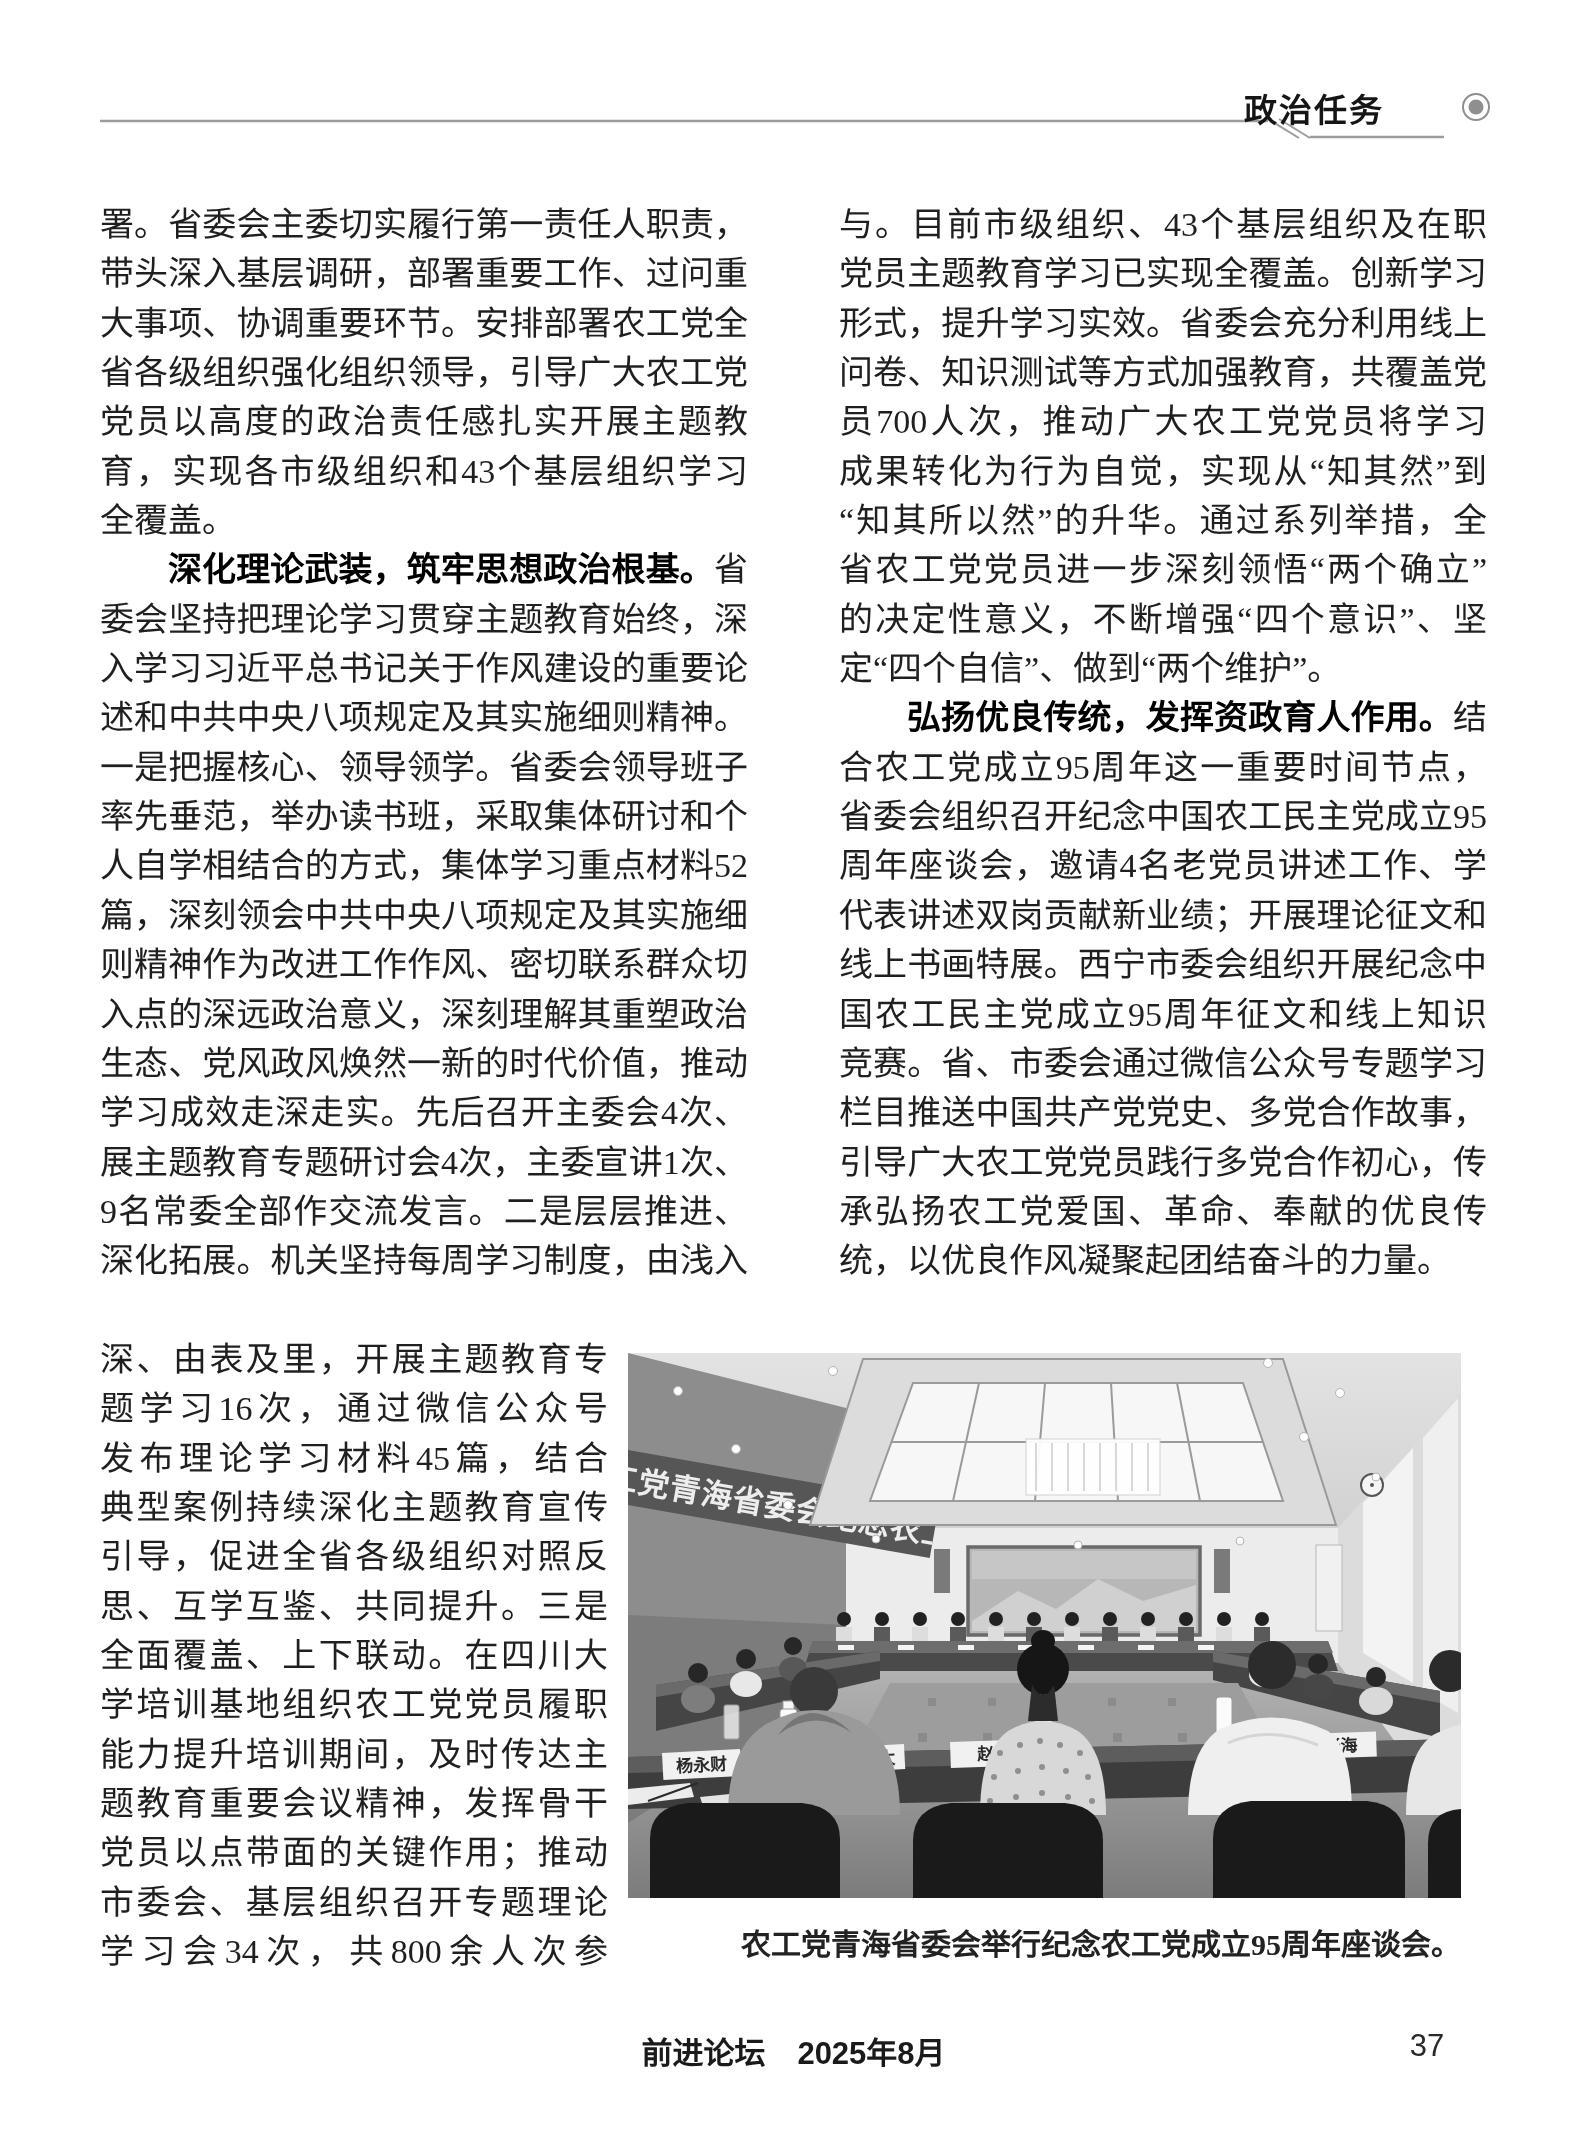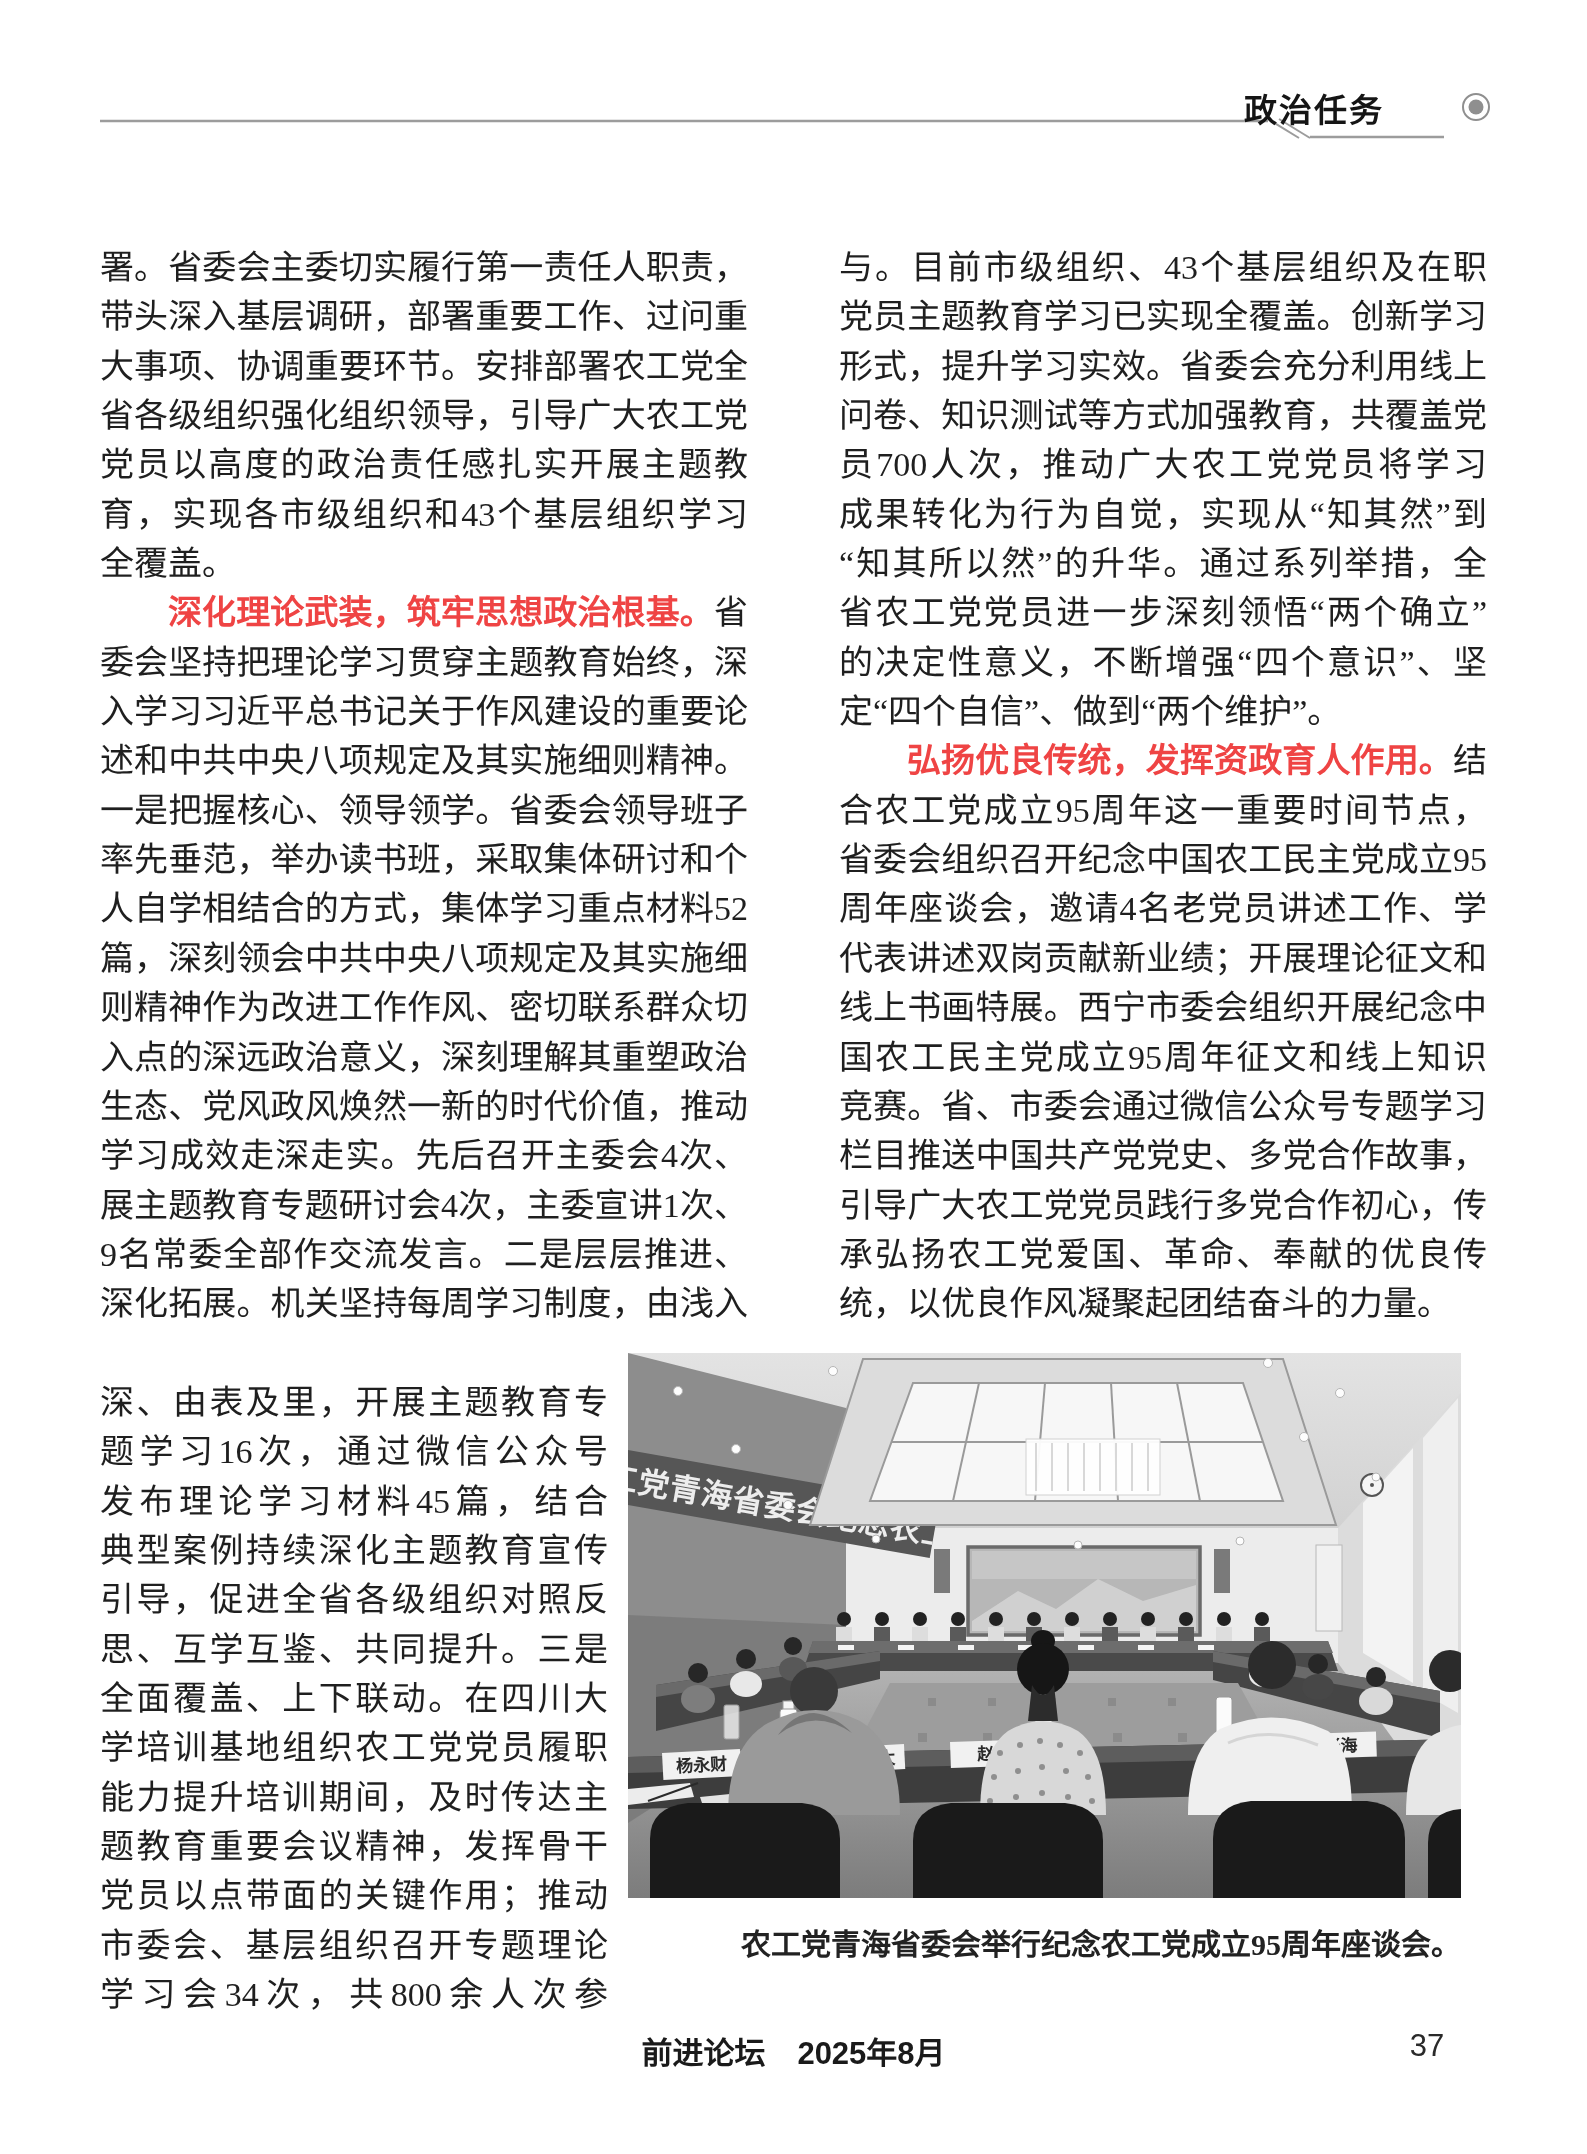--- a/index.html
+++ b/index.html
@@ -4,29 +4,29 @@
 <style>
   html,body{margin:0;padding:0;background:#ffffff;}
   .page{position:relative;width:1587px;height:2154px;background:#ffffff;overflow:hidden;
         font-family:"Liberation Serif",serif;color:#1f1f1f;}
   
   .hdr-svg{position:absolute;left:0;top:0;width:1587px;height:170px;}
   .section-title{position:absolute;left:1244px;top:84px;width:140px;height:40px;
         font-family:"Liberation Sans",sans-serif;font-weight:700;font-size:33px;
         letter-spacing:2px;color:#151515;text-align:right;}
   
-  .col{position:absolute;margin-top:43px;}
+  .col{position:absolute;}
   .col-left-full{left:100px;top:200px;width:648px;}
   .col-left-narrow{left:100px;top:1335px;width:508px;}
   .col-right{left:839px;top:200px;width:648px;}
   .line{height:49.35px;line-height:49.35px;font-size:34px;overflow:hidden;
         text-align:justify;text-align-last:justify;color:#1f1f1f;}
   .line.end{text-align-last:left;}
   .line.indent{text-indent:68px;}
-  .lead-bold{font-family:Liberation Sans, sans-serif;font-weight:700;color:#ef4444;}
+  .lead-bold{font-family:Liberation Sans, sans-serif;font-weight:700;color:#000000;}
   
   .photo{position:absolute;left:628px;top:1353px;width:833px;height:545px;}
   .caption{position:absolute;left:628px;top:1920px;width:833px;height:40px;
         text-align:right;font-size:30px;font-weight:700;color:#222;}
   
   .footer-center{position:absolute;left:0;top:2028px;width:1587px;height:40px;text-align:center;
         font-family:"Liberation Sans",sans-serif;font-weight:700;font-size:31px;color:#1a1a1a;}
   .footer-center .issue{margin-left:32px;}
   .page-number{position:absolute;left:1390px;top:2028px;width:74px;height:40px;text-align:center;
         font-family:"Liberation Sans",sans-serif;font-size:31px;color:#2a2a2a;}

